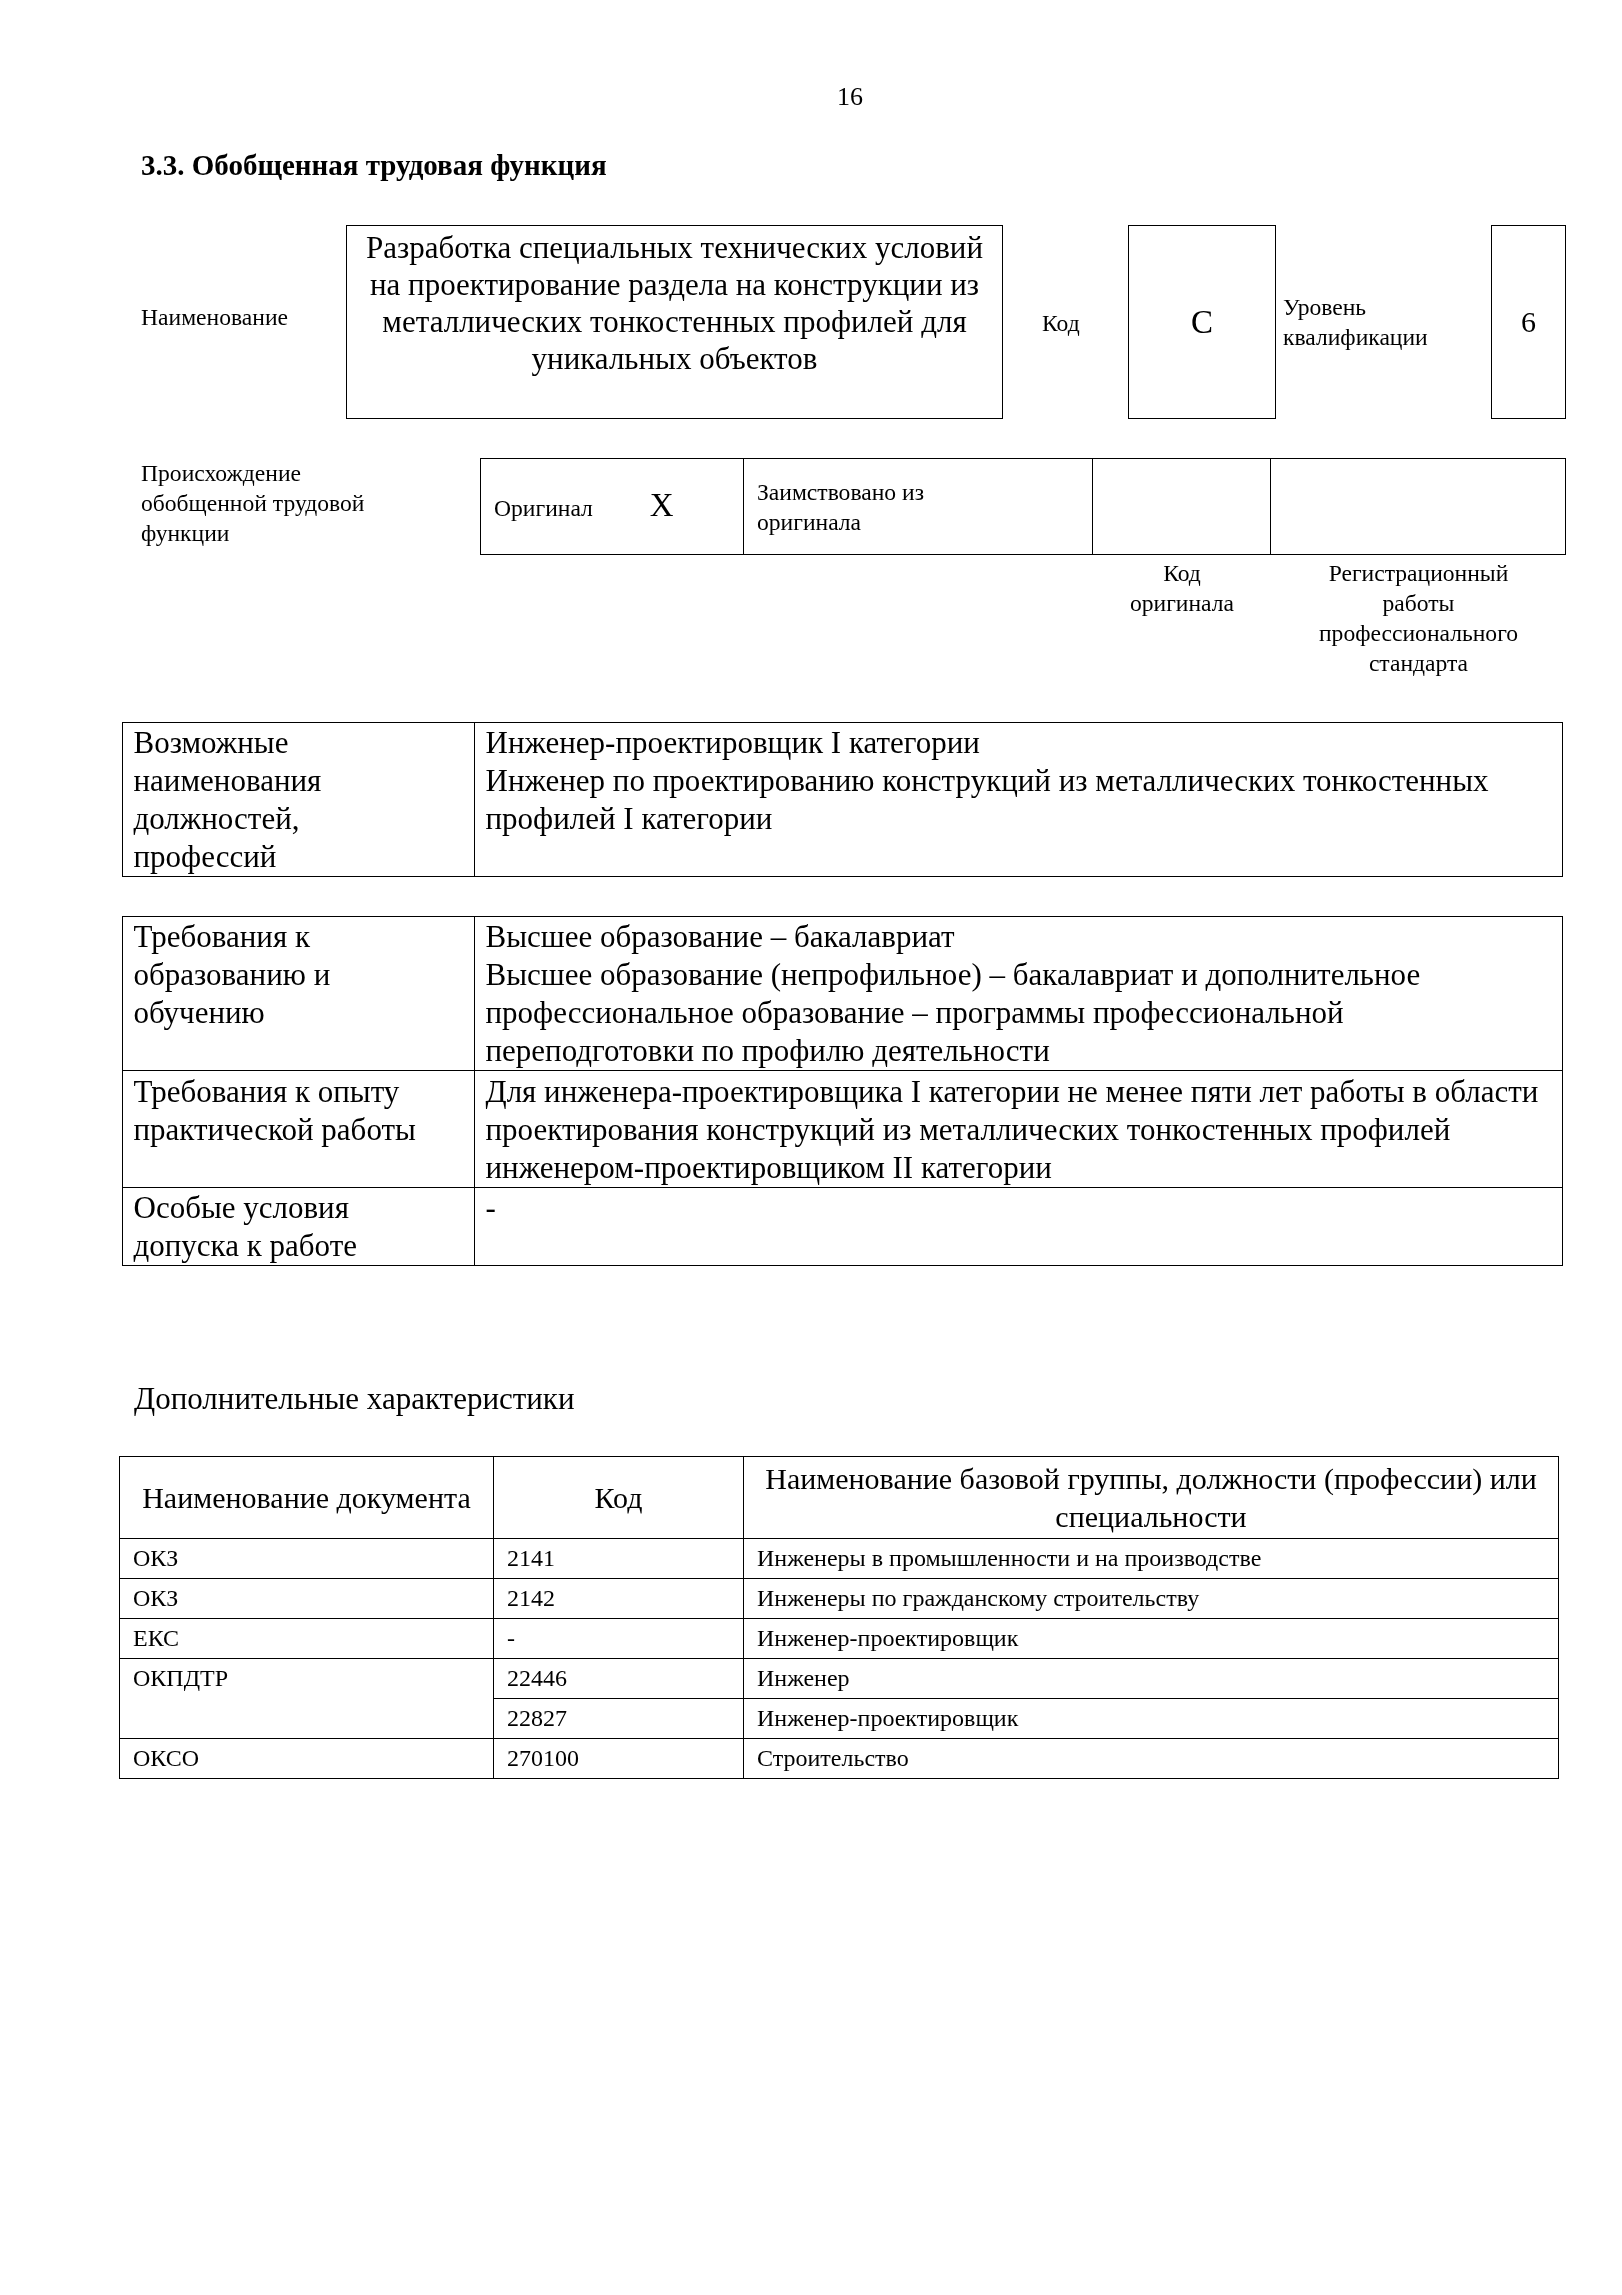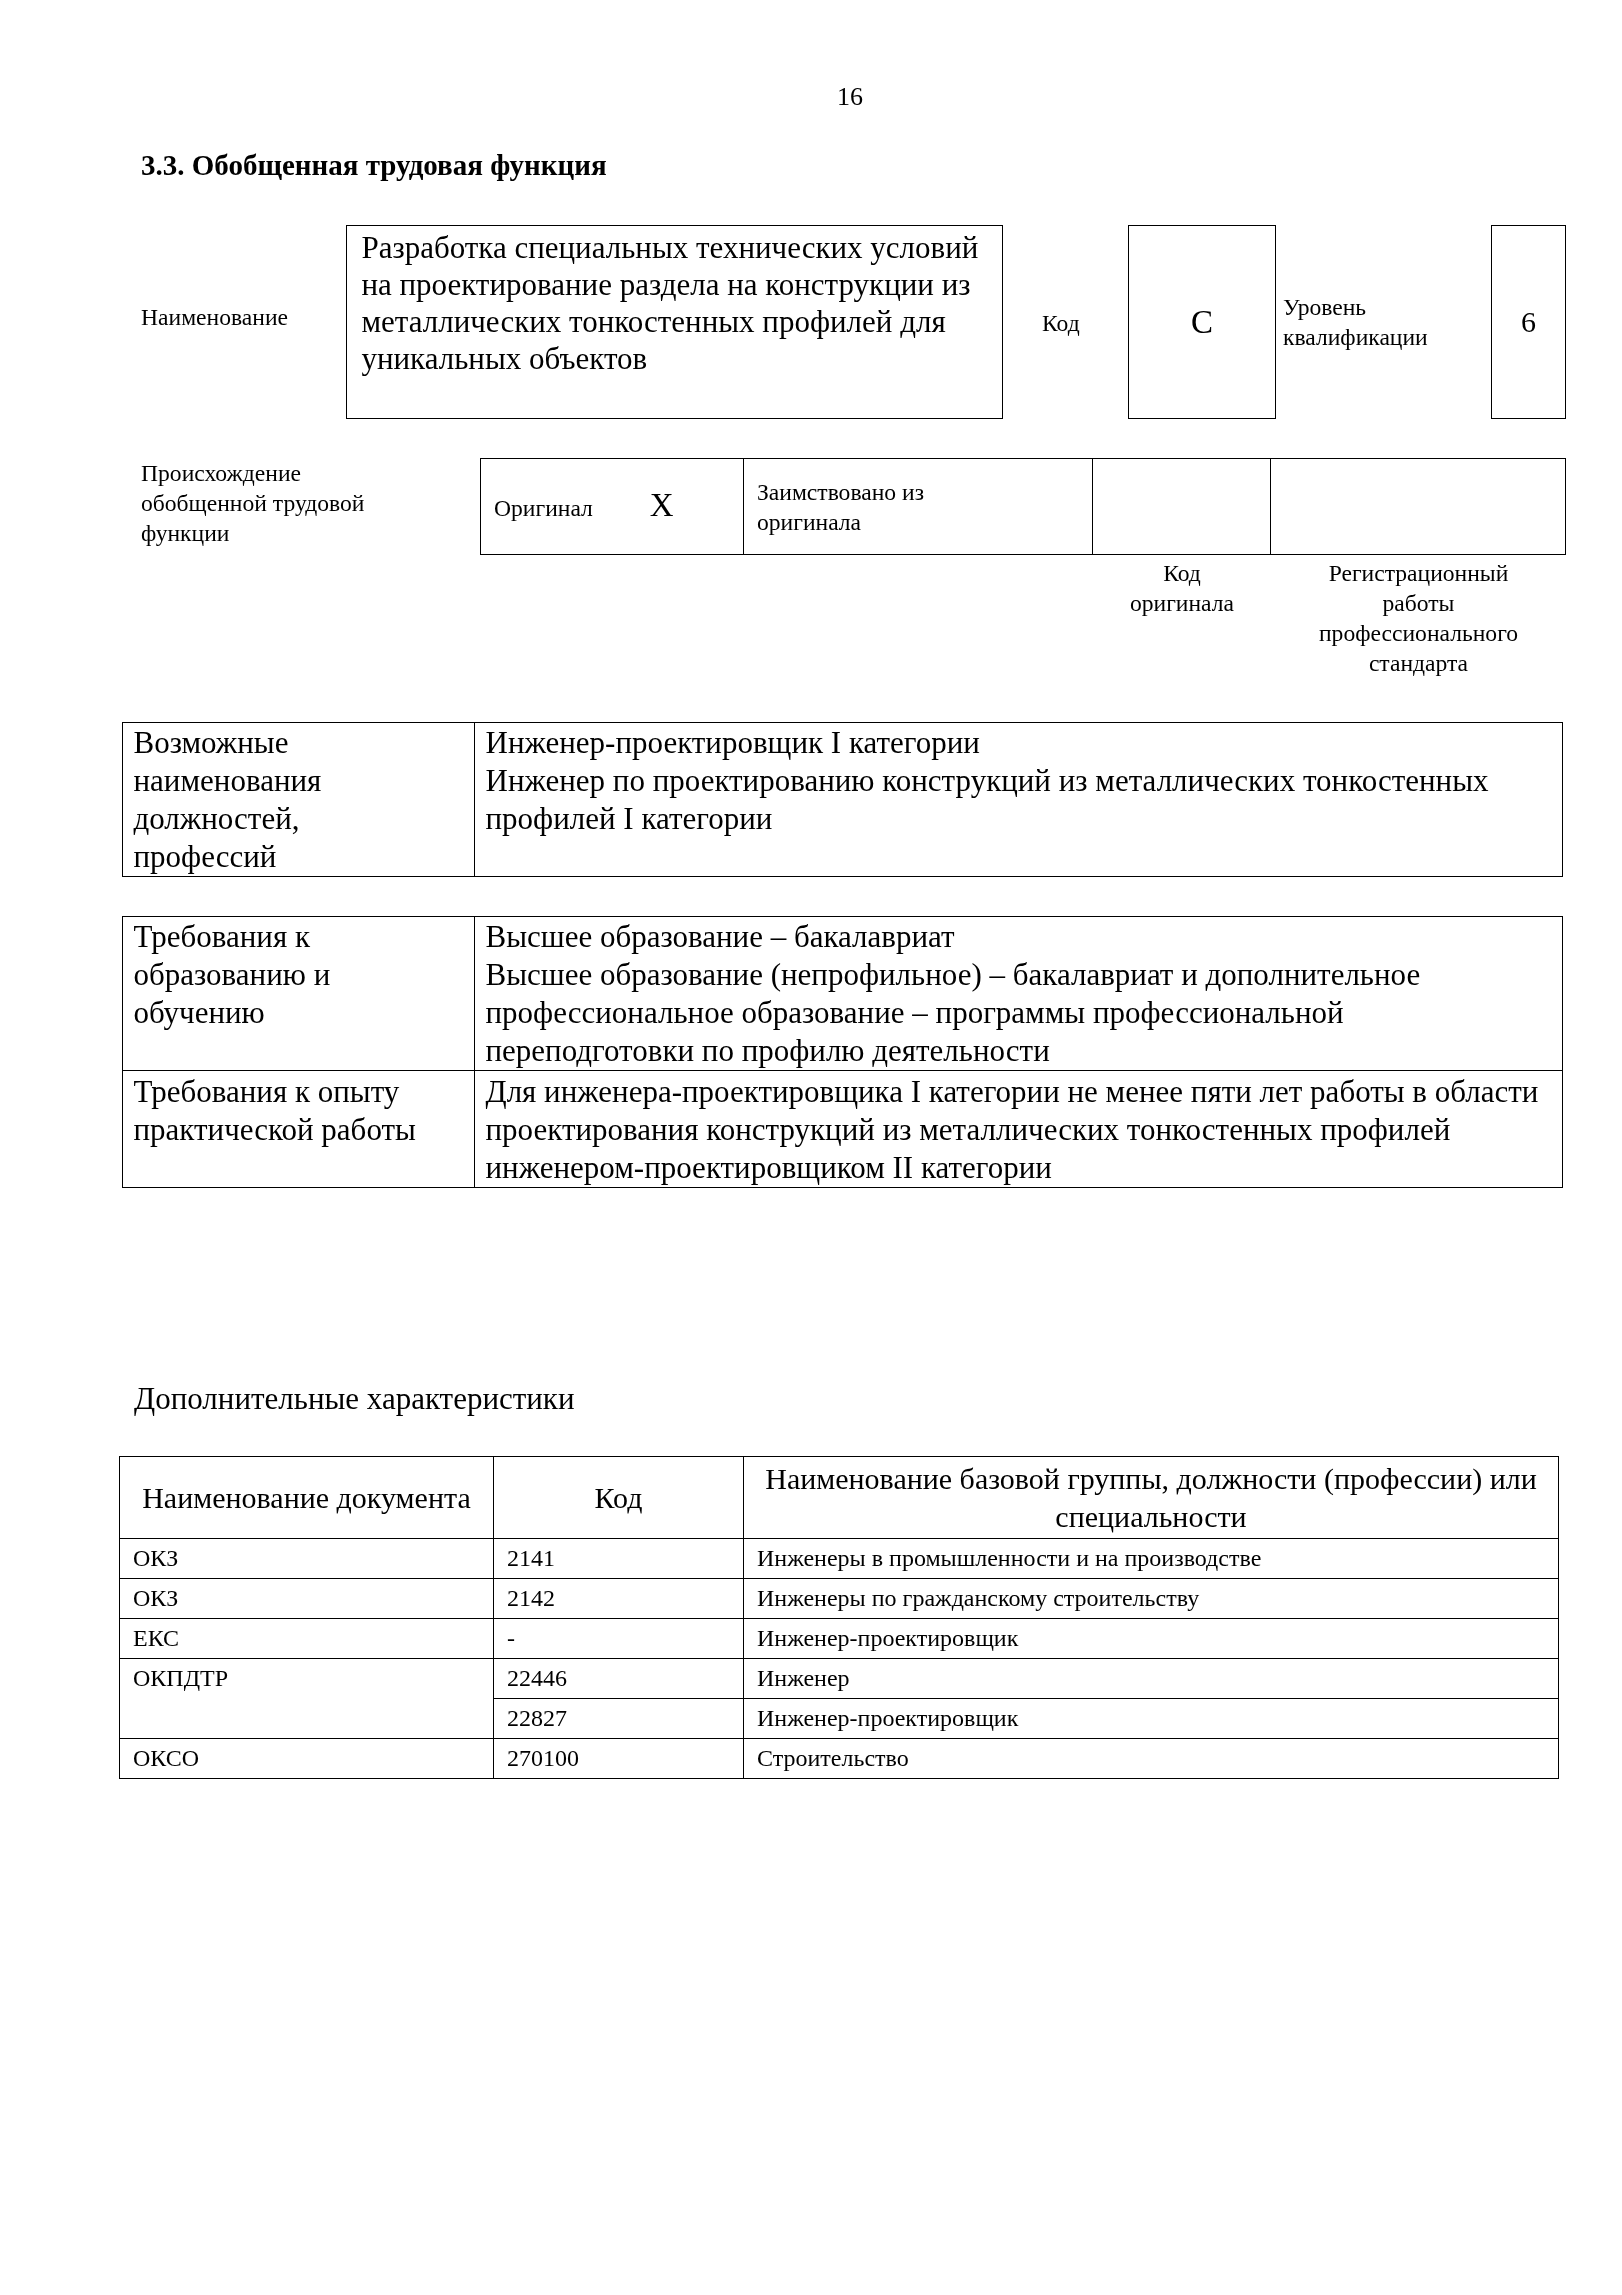--- a/index.html
+++ b/index.html
@@ -2,21 +2,21 @@
 <html style="font-size:10.5px"><head>
 <meta charset="utf-8">
 <style>
   html, body { margin: 0; padding: 0; background: #ffffff; }
   body { width: 1623px; height: 2295px; position: relative; overflow: hidden;
          font-family: "Liberation Serif", "DejaVu Serif", serif; color: #000; }
   .abs { position: absolute; }
   .pg { left: 824px; top: 82px; width: 52px; text-align: center; font-size: 26px; }
   .h1 { left: 141px; top: 149px; font-size: 29px; font-weight: bold; }
   .lbl-sm { font-size: 23.6px; line-height: 30px; }
-  .box { border: 1.3px solid #000; box-sizing: border-box; }
+  .box { border: 1.3px solid #000; box-sizing: border-box; text-align: center; }
   .namebox { left: 346px; top: 225px; width: 657px; height: 194px; padding: 2.6px 14.4px;
              font-size: 31px; line-height: 37px; }
   .center-flex { display: flex; align-items: center; justify-content: center; }
   table { border-collapse: collapse; position: absolute; table-layout: fixed; }
   td { border: 1.3px solid #000; vertical-align: top; padding: 1.3px 13px 0 10.5px;
        font-size: 31px; line-height: 38px; }
   .origin td { vertical-align: middle; font-size: 23.6px; line-height: 30px; padding: 0 13px; }
   .add td { font-size: 24px; line-height: 39px; padding: 0 13px; }
   .add th { border: 1.3px solid #000; font-weight: normal; font-size: 30px; line-height: 38px;
             text-align: center; vertical-align: middle; padding: 2.6px 6.5px; }
@@ -118,20 +118,26 @@
       <span class="line">Высшее образование – бакалавриат</span>
       <span class="line">Высшее образование (непрофильное) – бакалавриат и дополнительное профессиональное образование – программы профессиональной переподготовки по профилю деятельности</span>
     </td>
   </tr>
   <tr style="height:115px;">
     <td>Требования к опыту практической работы</td>
     <td>
       <span class="line">Для инженера-проектировщика I категории не менее пяти лет работы в области проектирования конструкций из металлических тонкостенных профилей инженером-проектировщиком II категории</span>
     </td>
   </tr>
+  <tr style="height:77px;">
+    <td>Особые условия допуска к работе</td>
+    <td>
+      <span class="line">-</span>
+    </td>
+  </tr>
 </tbody>
   </table>
 
 <div class="abs" style="left:134px; top:1381px; font-size:31px;">Дополнительные характеристики</div>
 
 <table class="add" style="left:119px; top:1456px; width:1440px;">
   <colgroup>
       <col style="width:374px">
       <col style="width:250px">
       <col style="width:815px">

